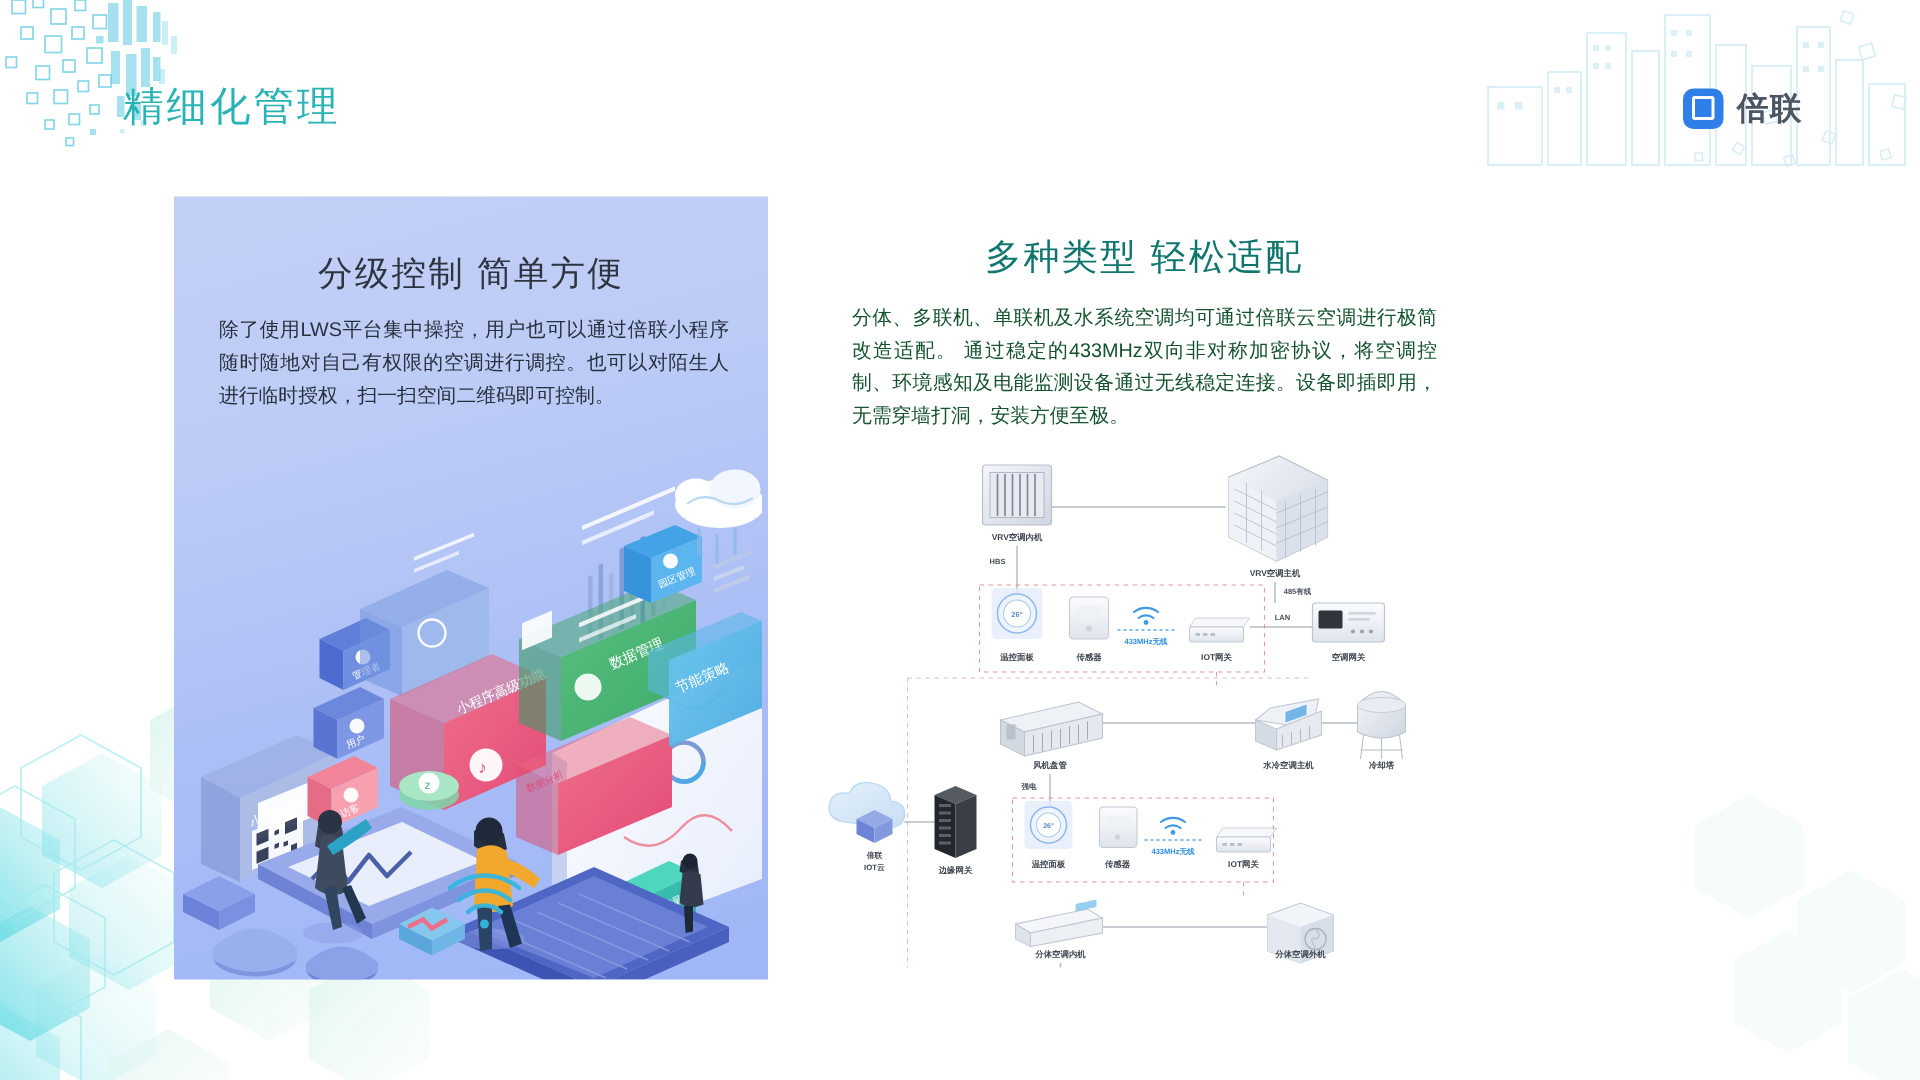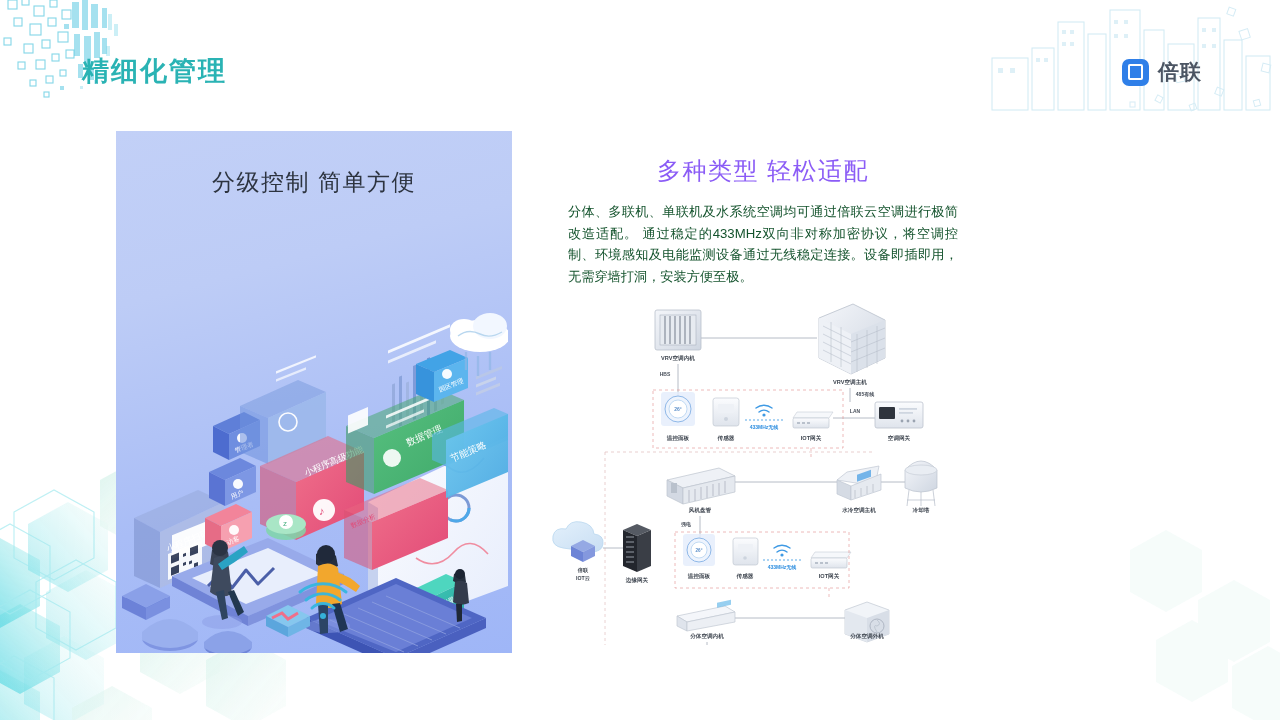--- a/index.html
+++ b/index.html
@@ -14,21 +14,21 @@
   .deco{position:absolute;pointer-events:none;}
   #deco-topleft{left:-6px;top:-6px;width:230px;height:120px;opacity:.85;}
   #deco-topright{right:0;top:0;width:300px;height:120px;opacity:.75;}
   #deco-bottomleft{left:0;bottom:0;width:330px;height:300px;opacity:.95;}
   #deco-bottomright{right:0;bottom:0;width:300px;height:250px;opacity:.5;}
 
   
   #page-header{position:absolute;left:0;top:0;width:1280px;height:120px;}
   #page-title{
     position:absolute;left:82px;top:53px;
-    font-size:27px;letter-spacing:2px;font-weight:700;
+    font-size:27px;letter-spacing:2px;font-weight:400;
     color:#2ab3b4;white-space:nowrap;
   }
   #brand-logo{position:absolute;right:78px;top:58px;display:flex;align-items:center;gap:9px;}
   #brand-mark{
     width:27px;height:27px;border-radius:7px;background:#2f7fe8;
     display:flex;align-items:center;justify-content:center;
   }
   #brand-mark .inner{width:11px;height:12px;border:2.3px solid #ffffff;border-radius:2px;}
   #brand-name{font-size:21px;font-weight:700;color:#4b5563;letter-spacing:1px;}
 
@@ -43,21 +43,21 @@
     font-size:23px;color:#2d3440;letter-spacing:1.5px;
   }
   #left-card-body{
     position:absolute;left:30px;right:26px;top:78px;
     font-size:13.2px;line-height:22px;color:#27303d;text-align:justify;
   }
   #left-illustration{position:absolute;left:0;top:155px;width:392px;height:367px;}
 
   
   #right-col{position:absolute;left:568px;top:155px;width:390px;}
-  #right-title{font-size:24px;color:#8b5cf6;letter-spacing:1.5px;text-align:center;margin:0 0 14px 0;}
+  #right-title{font-size:24px;color:#0f766e;letter-spacing:1.5px;text-align:center;margin:0 0 14px 0;}
   #right-body{font-size:13.2px;line-height:21.5px;color:#14532d;text-align:justify;}
 
   
   #topology{position:absolute;left:545px;top:300px;width:400px;height:345px;}
   #topology svg{display:block;}
 </style>
 </head>
 <body>
 
 <div id="slide">
@@ -204,20 +204,21 @@
     <div id="brand-logo">
       <div id="brand-mark">
           <div class="inner"></div>
         </div>
       <div id="brand-name">倍联</div>
     </div>
   </div>
 
   <div id="left-card">
     <div id="left-card-title">分级控制  简单方便</div>
+    <div id="left-card-body">除了使用LWS平台集中操控，用户也可以通过倍联小程序随时随地对自己有权限的空调进行调控。也可以对陌生人进行临时授权，扫一扫空间二维码即可控制。</div>
 
     <svg id="left-illustration" viewBox="0 0 392 367">
       <defs>
         <linearGradient id="scr" x1="0" y1="0" x2="1" y2="1">
           <stop offset="0" stop-color="#ffffff"></stop>
             <stop offset="1" stop-color="#e8eefc"></stop>
         </linearGradient>
         <linearGradient id="pnkg" x1="0" y1="0" x2="1" y2="1">
           <stop offset="0" stop-color="#ef6f8a"></stop>
             <stop offset="1" stop-color="#e24a77"></stop>

